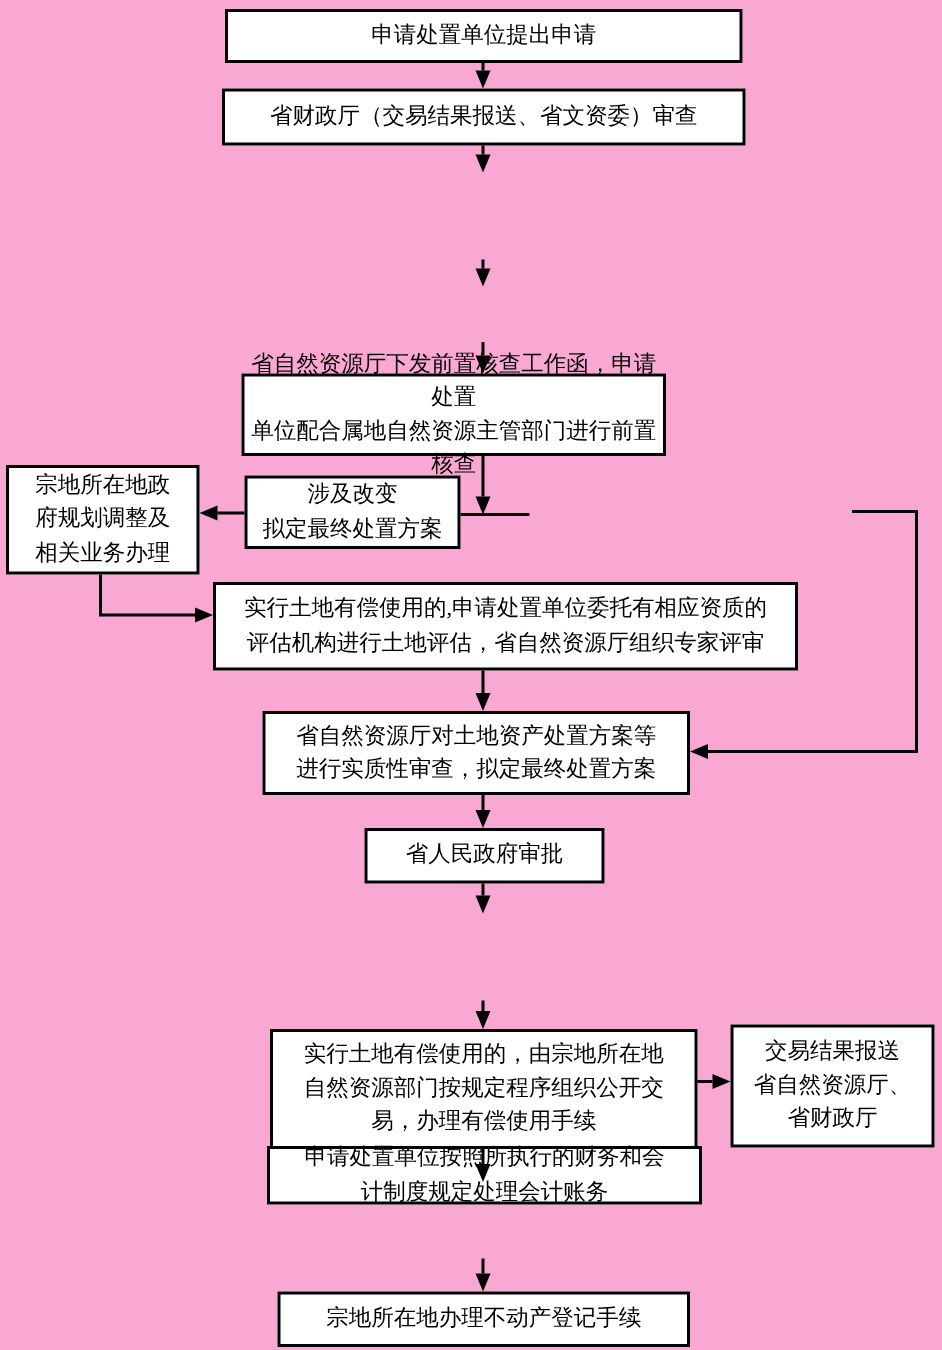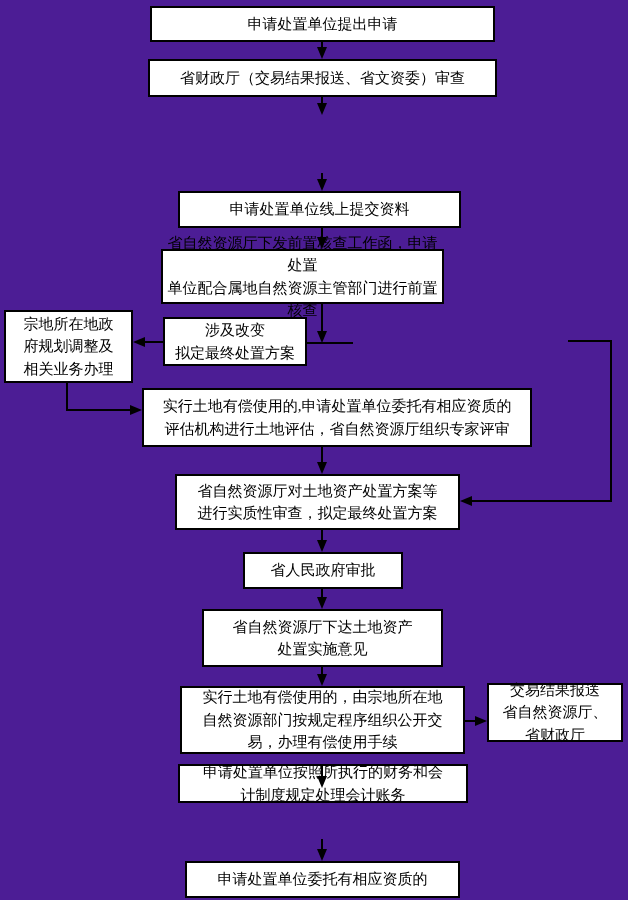--- a/index.html
+++ b/index.html
@@ -1,17 +1,17 @@
 <!DOCTYPE html>
 <html><head>
 <meta charset="utf-8">
 <style>
   html,body{margin:0;padding:0;background:#ffffff;}
   .canvas{
-    position:relative;width:628px;height:900px;background:#4c1d95;
+    position:relative;width:628px;height:900px;background:#f9a8d4;
     font-family:"Liberation Serif","DejaVu Serif",serif;color:#000;
     overflow:hidden;
   }
   .node{
     position:absolute;border:2px solid #000;background:#fff;
     display:flex;align-items:center;justify-content:center;
     text-align:center;font-size:15px;line-height:1.5;
     white-space:pre-line;box-sizing:border-box;padding:0 2px;
   }
   
@@ -36,56 +36,53 @@
 </head>
 <body>
 
 <div class="canvas">
 
   <div class="node" style="left:150px;top:6px;width:345px;height:36px">申请处置单位提出申请</div>
 
   <div class="node" style="left:148px;top:59px;width:349px;height:38px">省财政厅（交易结果报送、省文资委）审查</div>
 
 
-  <div class="node" style="left:178px;top:191px;width:283px;height:37px">申请处置单位线上提交资料</div>
 
   <div class="node" style="left:161px;top:249px;width:283px;height:55px">省自然资源厅下发前置核查工作函，申请处置
 单位配合属地自然资源主管部门进行前置核查</div>
 
   <div class="node" style="left:163px;top:317px;width:144px;height:49px">涉及改变
 拟定最终处置方案</div>
 
 
   <div class="node" style="left:4px;top:310px;width:129px;height:73px">宗地所在地政
 府规划调整及
 相关业务办理</div>
 
   <div class="node" style="left:142px;top:388px;width:390px;height:59px">实行土地有偿使用的,申请处置单位委托有相应资质的
 评估机构进行土地评估，省自然资源厅组织专家评审</div>
 
   <div class="node" style="left:175px;top:474px;width:285px;height:56px">省自然资源厅对土地资产处置方案等
 进行实质性审查，拟定最终处置方案</div>
 
   <div class="node" style="left:243px;top:552px;width:160px;height:37px">省人民政府审批</div>
 
-  <div class="node" style="left:202px;top:609px;width:241px;height:58px">省自然资源厅下达土地资产
-处置实施意见</div>
 
-  <div class="node" style="left:180px;top:686px;width:285px;height:68px">实行土地有偿使用的，由宗地所在地
+  <div class="node" style="left:180px;top:686px;width:285px;height:80px">实行土地有偿使用的，由宗地所在地
 自然资源部门按规定程序组织公开交
 易，办理有偿使用手续</div>
 
-  <div class="node" style="left:487px;top:683px;width:136px;height:59px">交易结果报送
+  <div class="node" style="left:487px;top:683px;width:136px;height:82px">交易结果报送
 省自然资源厅、
 省财政厅</div>
 
   <div class="node" style="left:178px;top:764px;width:290px;height:39px">申请处置单位按照所执行的财务和会
 计制度规定处理会计账务</div>
 
-  <div class="node" style="left:185px;top:861px;width:275px;height:37px">申请处置单位委托有相应资质的</div>
+  <div class="node" style="left:185px;top:861px;width:275px;height:37px">宗地所在地办理不动产登记手续</div>
 
   <div class="ad" style="left:321px;top:42px;height:5px"></div>
   <div class="ad" style="left:321px;top:97px;height:6px"></div>
   <div class="ad" style="left:321px;top:173px;height:6px"></div>
   <div class="ad" style="left:321px;top:228px;height:9px"></div>
   <div class="ad" style="left:321px;top:304px;height:27px"></div>
   <div class="ad" style="left:321px;top:447px;height:15px"></div>
   <div class="ad" style="left:321px;top:530px;height:10px"></div>
   <div class="ad" style="left:321px;top:589px;height:8px"></div>
   <div class="ad" style="left:321px;top:667px;height:7px"></div>

